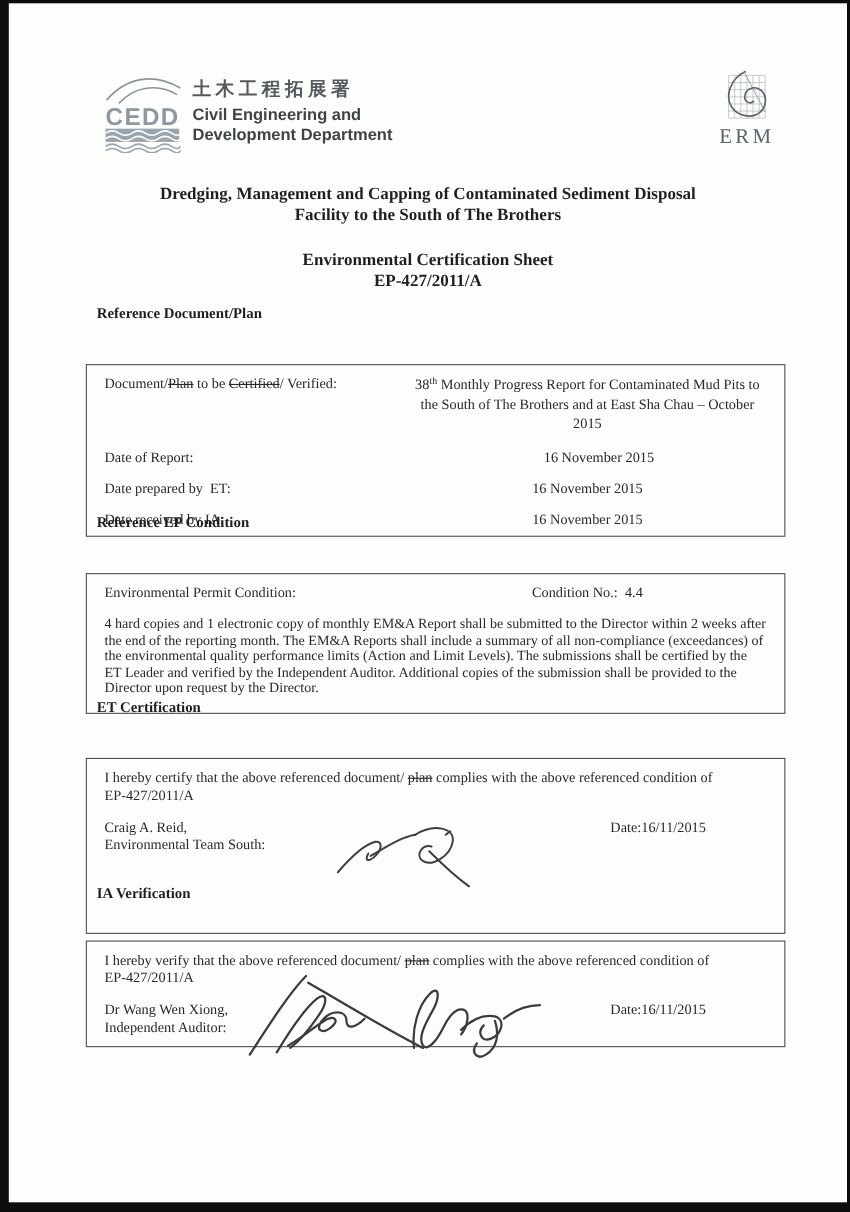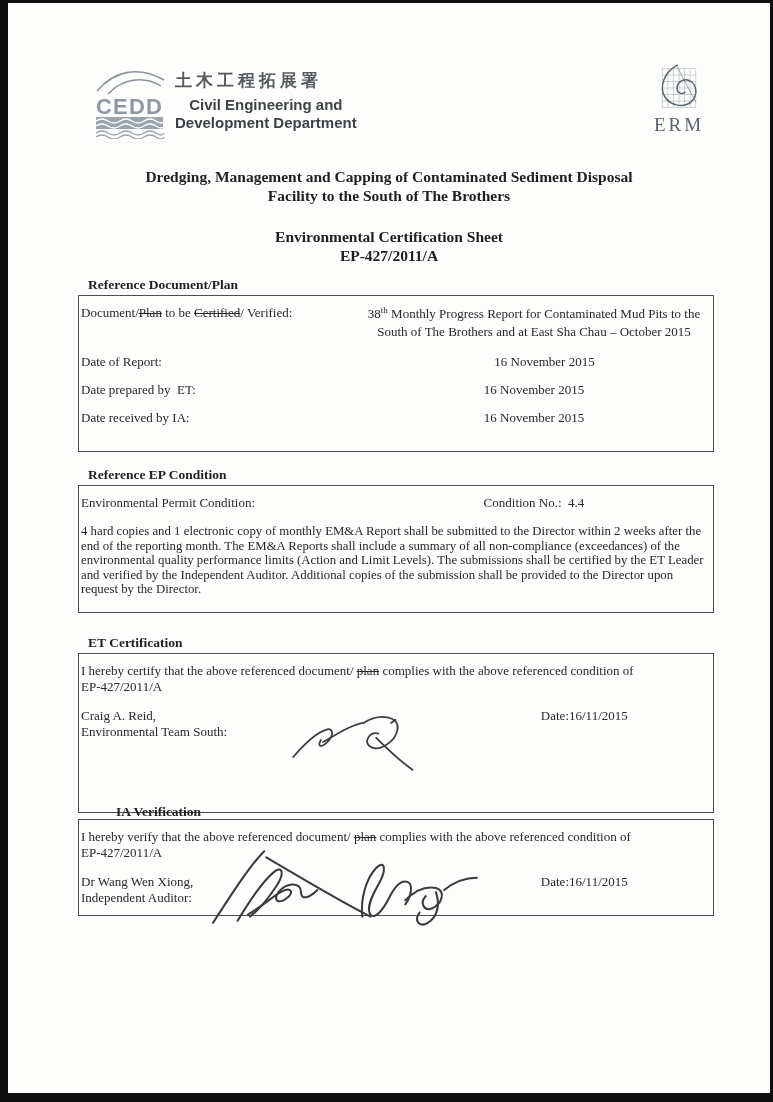--- a/index.html
+++ b/index.html
@@ -19,39 +19,40 @@
     color:#282828;
     overflow:hidden;
   }
   .abs { position:absolute; }
 
   
   .cedd-logo { left:87px; top:62px; display:flex; align-items:flex-start; }
   .cedd-mark { width:72px; height:74px; }
   .cedd-textcol { margin-left:8px; padding-top:4px; font-family:"Liberation Sans", sans-serif; }
   .cedd-cn { font-size:17px; letter-spacing:4px; color:#555a5e; font-weight:bold; }
-  .cedd-en { margin-top:4px; font-size:15px; line-height:18px; font-weight:bold; color:#3e4347;text-align:center; }
+  .cedd-en { margin-top:4px; font-size:15px; line-height:18px; font-weight:bold; color:#3e4347; }
   .erm-logo { left:633px; top:60px; width:76px; text-align:center; }
   .erm-mark { width:60px; height:50px; display:block; margin:0 auto; }
   .erm-label { font-size:19px; letter-spacing:3px; color:#5a646d; margin-top:1px; }
 
   
   .doc-title { left:0; top:164px; width:762px; text-align:center; font-weight:bold; font-size:15.5px; line-height:19px; color:#1f1f1f; }
   .sheet-title { left:0; top:224px; width:762px; text-align:center; font-weight:bold; font-size:15.5px; line-height:19px; color:#1f1f1f; }
 
   
   .sec-heading { left:80px; font-weight:bold; font-size:13.5px; color:#1f1f1f; }
 
   
   .box {
     left:70px; width:636px;
     box-sizing:border-box;
     border:1.5px solid #4e4e4e;
-    padding:9px 2px;
+    padding:9px 16px;
     font-size:13px;
+    margin-top:36px;
   }
   .row { display:flex; }
   .lbl { width:276px; flex:none; white-space:pre-wrap; }
   .val { flex:1; white-space:pre-wrap;text-align:center; }
   .val-ml { line-height:17.5px; }
   .strike { text-decoration:line-through; text-decoration-thickness:1px; }
   sup { font-size:9px; line-height:0; }
 
   .ep-paragraph { margin-top:13px; line-height:14.6px; white-space:normal; font-size:12.8px; }
 
@@ -158,21 +159,21 @@
             <path d="M6,46 C 18,32 30,22 38,20 C 44,19 44,26 38,32 C 33,37 28,37 32,30"></path>
             <path d="M34,32 C 48,24 60,16 72,14"></path>
             <path d="M72,14 C 88,4 106,8 104,20 C 102,32 86,42 78,36 C 72,31 78,22 86,24"></path>
             <path d="M84,28 C 94,38 104,48 118,58"></path>
             <path d="M98,14 l4,-3"></path>
           </g>
         </svg>
       </div>
     </div>
 
-    <div class="abs sec-heading" style="top:801px;margin-left:28px;">IA Verification</div>
+    <div class="abs sec-heading" style="top:801px;">IA Verification</div>
     <div class="abs box" style="top:816px; height:97px;">
       <div class="statement"><span>I hereby verify that the above referenced document/ </span><span class="strike">plan</span><span> complies with the above referenced condition of</span></div>
       <div class="statement">EP-427/2011/A</div>
       <div class="sig-row">
         <div class="sig-name">
           <div>Dr Wang Wen Xiong,</div>
           <div>Independent Auditor:</div>
         </div>
         <div class="sig-space"></div>
         <div class="date-lbl">Date:</div>

